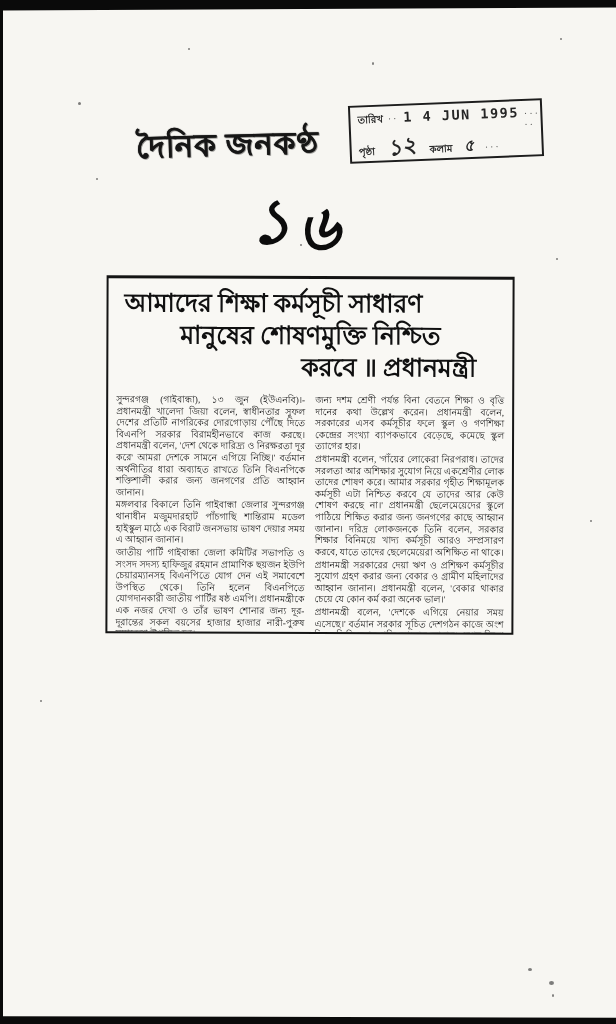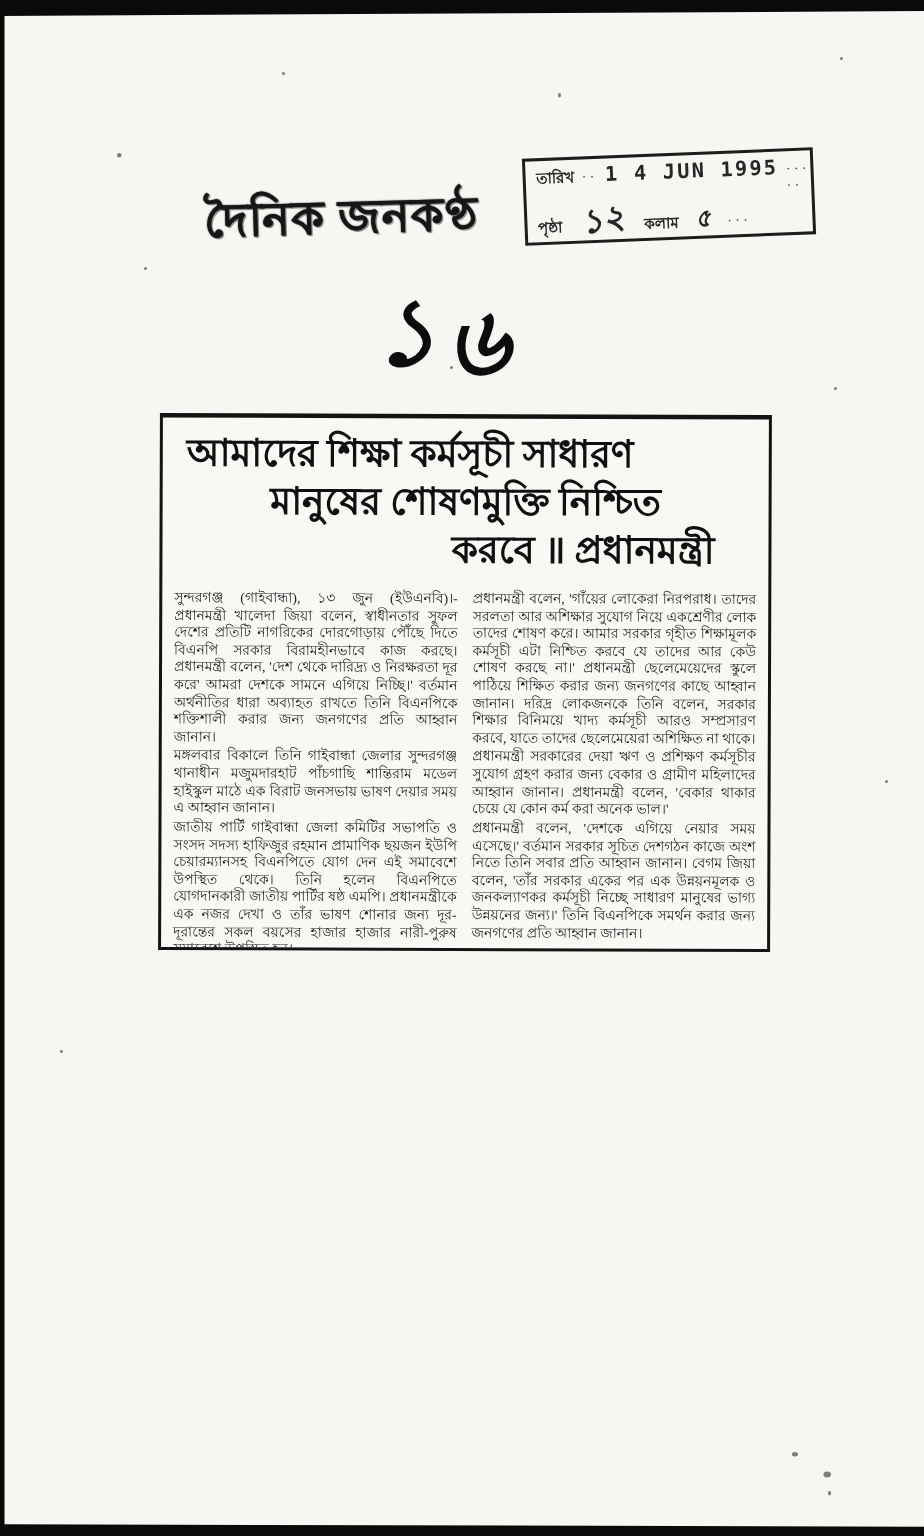--- a/index.html
+++ b/index.html
@@ -114,20 +114,21 @@
       <div class="hl-line hl-3">করবে ॥ প্রধানমন্ত্রী</div>
     </div>
     <div class="bodytext">
       <div class="col">
         <p>সুন্দরগঞ্জ (গাইবান্ধা), ১৩ জুন (ইউএনবি)।- প্রধানমন্ত্রী খালেদা জিয়া বলেন, স্বাধীনতার সুফল দেশের প্রতিটি নাগরিকের দোরগোড়ায় পৌঁছে দিতে বিএনপি সরকার বিরামহীনভাবে কাজ করছে। প্রধানমন্ত্রী বলেন, 'দেশ থেকে দারিদ্র্য ও নিরক্ষরতা দূর করে' আমরা দেশকে সামনে এগিয়ে নিচ্ছি।' বর্তমান অর্থনীতির ধারা অব্যাহত রাখতে তিনি বিএনপিকে শক্তিশালী করার জন্য জনগণের প্রতি আহ্বান জানান।</p>
         <p>মঙ্গলবার বিকালে তিনি গাইবান্ধা জেলার সুন্দরগঞ্জ থানাধীন মজুমদারহাট পাঁচগাছি শান্তিরাম মডেল হাইস্কুল মাঠে এক বিরাট জনসভায় ভাষণ দেয়ার সময় এ আহ্বান জানান।</p>
         <p>জাতীয় পার্টি গাইবান্ধা জেলা কমিটির সভাপতি ও সংসদ সদস্য হাফিজুর রহমান প্রামাণিক ছয়জন ইউপি চেয়ারম্যানসহ বিএনপিতে যোগ দেন এই সমাবেশে উপস্থিত থেকে। তিনি হলেন বিএনপিতে যোগদানকারী জাতীয় পার্টির ষষ্ঠ এমপি। প্রধানমন্ত্রীকে এক নজর দেখা ও তাঁর ভাষণ শোনার জন্য দূর-দূরান্তের সকল বয়সের হাজার হাজার নারী-পুরুষ সমাবেশে উপস্থিত হন।</p>
 
       </div>
       <div class="col">
+        <p>জন্য দশম শ্রেণী পর্যন্ত বিনা বেতনে শিক্ষা ও বৃত্তি দানের কথা উল্লেখ করেন। প্রধানমন্ত্রী বলেন, সরকারের এসব কর্মসূচীর ফলে স্কুল ও গণশিক্ষা কেন্দ্রের সংখ্যা ব্যাপকভাবে বেড়েছে, কমেছে স্কুল ত্যাগের হার।</p>
         <p>প্রধানমন্ত্রী বলেন, 'গাঁয়ের লোকেরা নিরপরাধ। তাদের সরলতা আর অশিক্ষার সুযোগ নিয়ে একশ্রেণীর লোক তাদের শোষণ করে। আমার সরকার গৃহীত শিক্ষামূলক কর্মসূচী এটা নিশ্চিত করবে যে তাদের আর কেউ শোষণ করছে না।' প্রধানমন্ত্রী ছেলেমেয়েদের স্কুলে পাঠিয়ে শিক্ষিত করার জন্য জনগণের কাছে আহ্বান জানান। দরিদ্র লোকজনকে তিনি বলেন, সরকার শিক্ষার বিনিময়ে খাদ্য কর্মসূচী আরও সম্প্রসারণ করবে, যাতে তাদের ছেলেমেয়েরা অশিক্ষিত না থাকে।</p>
         <p>প্রধানমন্ত্রী সরকারের দেয়া ঋণ ও প্রশিক্ষণ কর্মসূচীর সুযোগ গ্রহণ করার জন্য বেকার ও গ্রামীণ মহিলাদের আহ্বান জানান। প্রধানমন্ত্রী বলেন, 'বেকার থাকার চেয়ে যে কোন কর্ম করা অনেক ভাল।'</p>
         <p>প্রধানমন্ত্রী বলেন, 'দেশকে এগিয়ে নেয়ার সময় এসেছে।' বর্তমান সরকার সূচিত দেশগঠন কাজে অংশ নিতে তিনি সবার প্রতি আহ্বান জানান। বেগম জিয়া বলেন, 'তাঁর সরকার একের পর এক উন্নয়নমূলক ও জনকল্যাণকর কর্মসূচী নিচ্ছে সাধারণ মানুষের ভাগ্য উন্নয়নের জন্য।' তিনি বিএনপিকে সমর্থন করার জন্য জনগণের প্রতি আহ্বান জানান।</p>
       </div>
     </div>
   </div>
 
 </div>
 
 </body></html>

